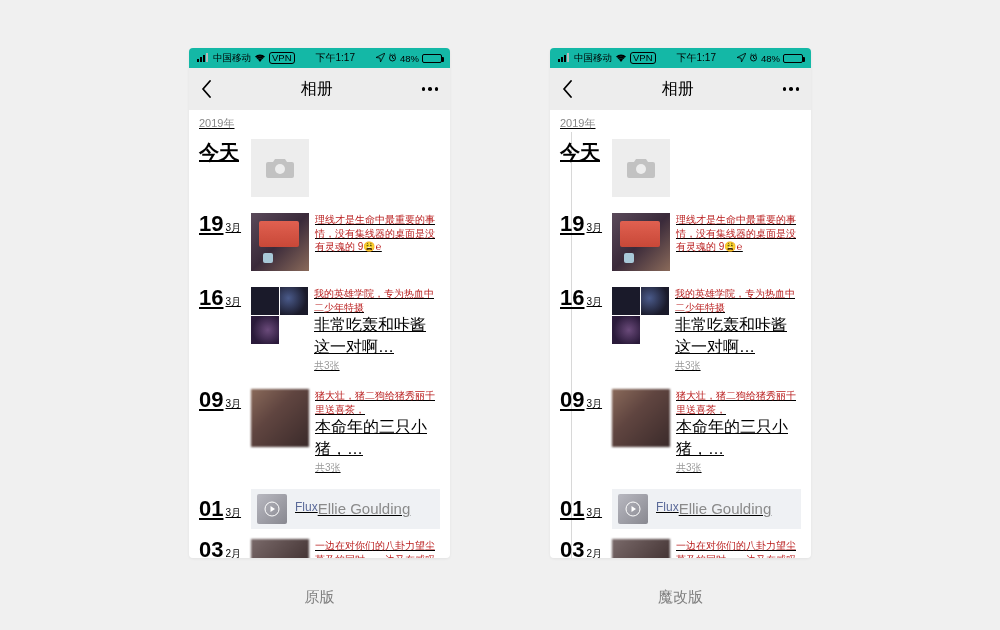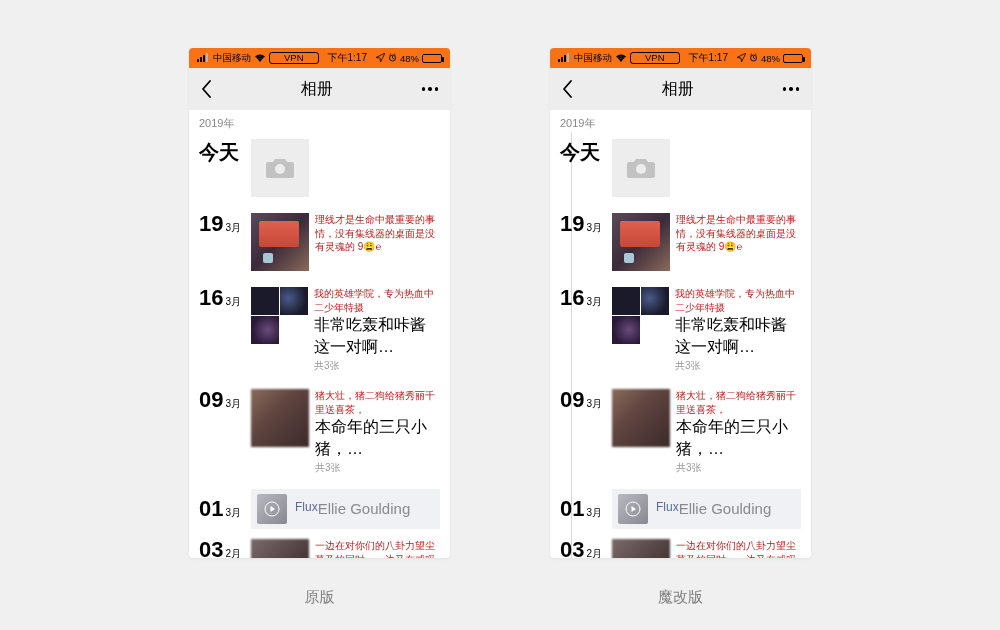--- a/index.html
+++ b/index.html
@@ -22,25 +22,25 @@
     box-shadow: 0 1px 3px rgba(0,0,0,0.06);
     overflow: hidden;
     position: relative;
   }
   .caption { font-size: 15px; color: #808080; margin-top: 12px; }
 
   
   .statusbar {
     height: 20px;
     display: flex; align-items: center; justify-content: space-between;
-    padding: 0 8px; font-size: 10px; color: #000; background: #f97316;
+    padding: 0 8px; font-size: 10px; color: #000; background: #14b8a6;
   }
   .sb-left, .sb-right { display: flex; align-items: center; gap: 3px; }
   .sb-left span, .sb-right span { font-size: 9.5px; }
-  .vpn-badge { border: 0.8px solid #000; border-radius: 3px; padding: 0 14px; font-size: 8px; line-height: 10px; }
+  .vpn-badge { border: 0.8px solid #000; border-radius: 3px; padding: 0 2px; font-size: 8px; line-height: 10px; }
   .battery-shell {
     width: 20px; height: 9px; border: 0.8px solid #000; border-radius: 2px;
     position: relative; display: inline-block;
   }
   .battery-shell::after {
     content: ""; position: absolute; right: -2.5px; top: 2px;
     width: 1.5px; height: 5px; background: #000; border-radius: 0 1px 1px 0;
   }
   .battery-fill { height: 100%; background: #000; border-radius: 1px 0 0 1px; }
 
@@ -49,21 +49,21 @@
     height: 42px; background: #ededed;
     display: flex; align-items: center; justify-content: space-between;
     padding: 0 12px;
   }
   .nav-back svg { width: 11px; height: 18px; display: block; }
   .nav-title { font-size: 16px; font-weight: 500; color: #000; }
   .nav-more { display: flex; gap: 3px; }
   .nav-more span { width: 3.5px; height: 3.5px; background: #000; border-radius: 50%; }
 
   
-  .content { background: #fff; height: calc(100% - 62px); overflow: hidden; position: relative; }
+  .content { background: #fff; height: calc(100% - 62px); overflow: hidden; position: relative; text-decoration: underline; }
   .year-label { font-size: 11px; color: #888; padding: 6px 10px 2px; }
 
   .timeline-line {
     position: absolute; left: 21px; width: 1px; background: #d8d8d8;
     top: 22px;
     bottom: 0;
   }
 
   .rows { position: relative; }
   .row { display: flex; padding: 6px 10px 10px; gap: 6px; position: relative; }

